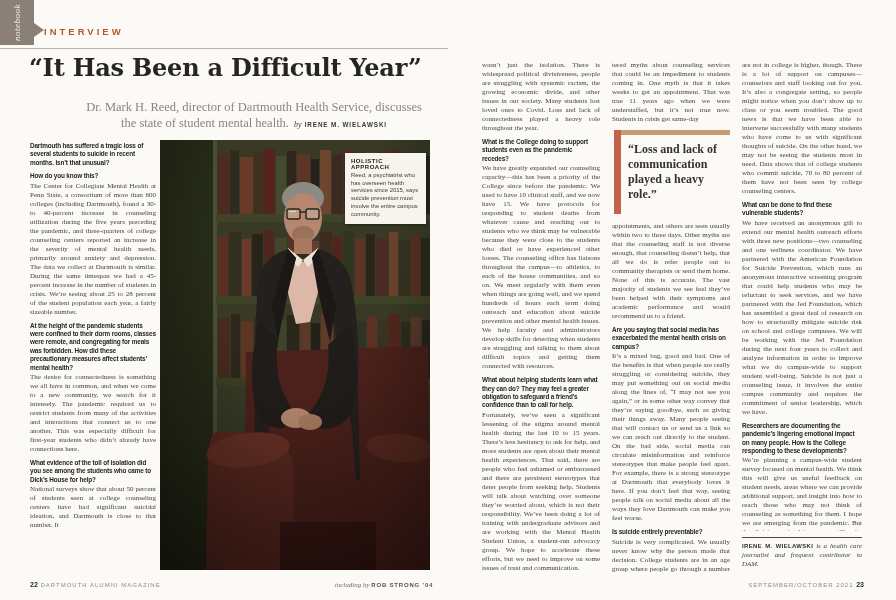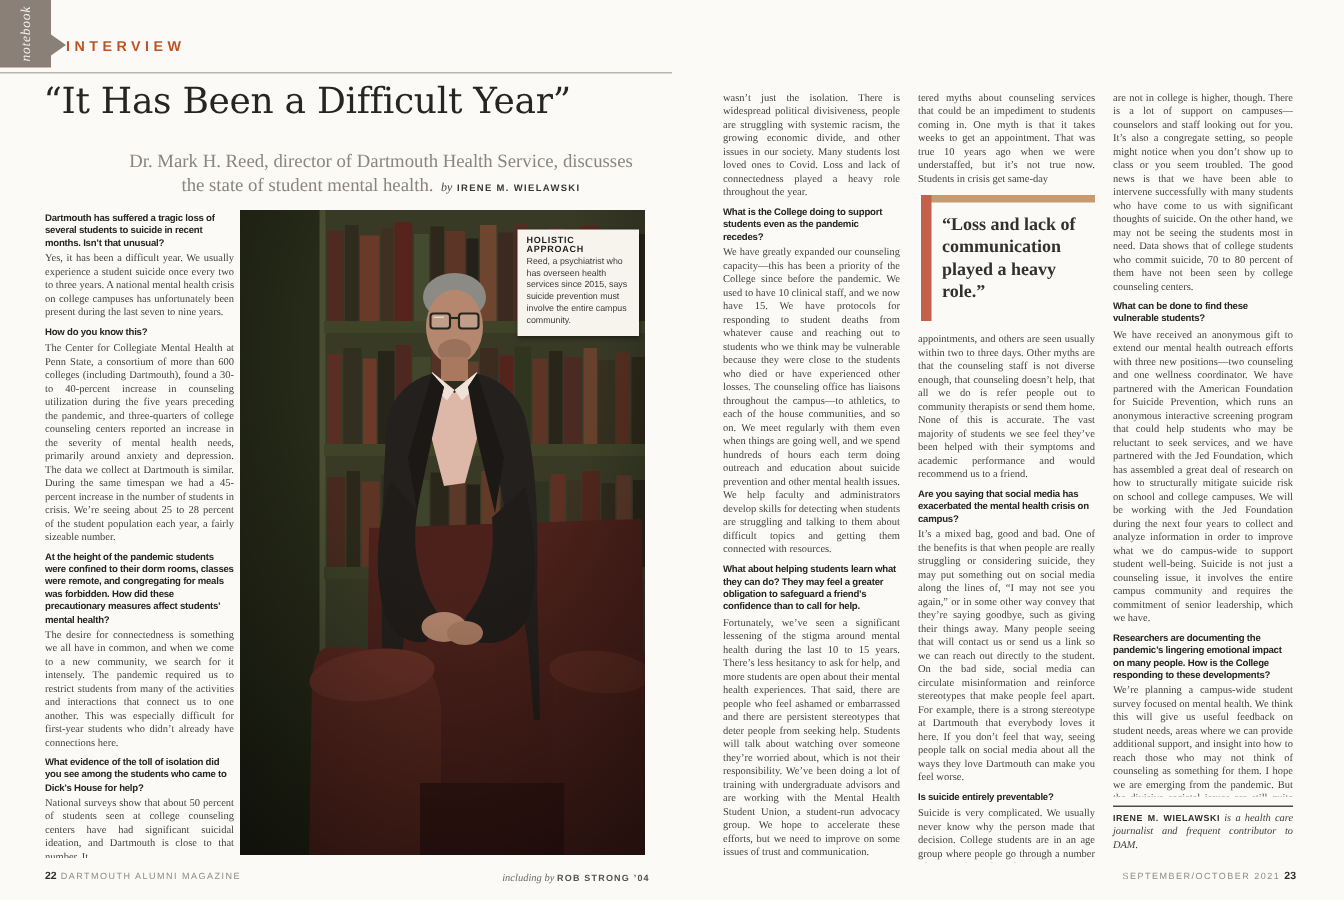--- a/index.html
+++ b/index.html
@@ -24,21 +24,21 @@
     border-left:10px solid #8b8077;
   }
   .section-label{
     position:absolute;left:44px;top:26px;
     font-family:"Liberation Sans",sans-serif;font-weight:bold;
     font-size:9.5px;letter-spacing:3px;color:#bd5327;
   }
   .header-rule{position:absolute;left:0;top:48px;width:448px;height:1px;background:#b8b5af;}
   .title{
     position:absolute;left:29px;top:53px;margin:0;
-    font-family:"DejaVu Serif",serif;font-weight:normal;
+    font-family:"DejaVu Serif",serif;font-weight:bold;
     font-size:24px;color:#262524;letter-spacing:-.2px;white-space:nowrap;
   }
   .dek{
     position:absolute;left:30px;top:95px;margin:4px;width:440px;
     font-size:12.5px;line-height:16px;color:#8a867f;text-align:center;
   }
   .byline{margin-left:5px;white-space:nowrap;}
   .byline .by{font-style:italic;font-size:8px;color:#4a4742;font-weight:normal;}
   .byline .byname{
     font-family:"Liberation Sans",sans-serif;font-size:6.3px;font-weight:bold;
@@ -127,21 +127,20 @@
   <div class="header-rule"></div>
 
   <h1 class="title">“It Has Been a Difficult Year”</h1>
   <p class="dek">
     <span>Dr. Mark H. Reed, director of Dartmouth Health Service, discusses</span><br>
     <span>the state of student mental health.</span><span class="byline"><span class="by">by</span> <span class="byname">IRENE M. WIELAWSKI</span></span>
   </p>
 
   <div class="col col-left">
       <div class="q">Dartmouth has suffered a tragic loss of several students to suicide in recent months. Isn’t that unusual?</div>
-      <div class="p">Yes, it has been a difficult year. We usually experience a student suicide once every two to three years. A national mental health crisis on college campuses has unfortunately been present during the last seven to nine years.</div>
       <div class="q">How do you know this?</div>
       <div class="p">The Center for Collegiate Mental Health at Penn State, a consortium of more than 600 colleges (including Dartmouth), found a 30- to 40-percent increase in counseling utilization during the five years preceding the pandemic, and three-quarters of college counseling centers reported an increase in the severity of mental health needs, primarily around anxiety and depression. The data we collect at Dartmouth is similar. During the same timespan we had a 45-percent increase in the number of students in crisis. We’re seeing about 25 to 28 percent of the student population each year, a fairly sizeable number.</div>
       <div class="q">At the height of the pandemic students were confined to their dorm rooms, classes were remote, and congregating for meals was forbidden. How did these precautionary measures affect students’ mental health?</div>
       <div class="p">The desire for connectedness is something we all have in common, and when we come to a new community, we search for it intensely. The pandemic required us to restrict students from many of the activities and interactions that connect us to one another. This was especially difficult for first-year students who didn’t already have connections here.</div>
       <div class="q">What evidence of the toll of isolation did you see among the students who came to Dick’s House for help?</div>
       <div class="p">National surveys show that about 50 percent of students seen at college counseling centers have had significant suicidal ideation, and Dartmouth is close to that number. It</div>
     </div>
 
   <div class="photo">
     <svg viewBox="0 0 270 430" width="270" height="430" preserveAspectRatio="none">
@@ -277,21 +276,21 @@
   <div class="col col-a">
       <div class="p">wasn’t just the isolation. There is widespread political divisiveness, people are struggling with systemic racism, the growing economic divide, and other issues in our society. Many students lost loved ones to Covid. Loss and lack of connectedness played a heavy role throughout the year.</div>
       <div class="q">What is the College doing to support students even as the pandemic recedes?</div>
       <div class="p">We have greatly expanded our counseling capacity—this has been a priority of the College since before the pandemic. We used to have 10 clinical staff, and we now have 15. We have protocols for responding to student deaths from whatever cause and reaching out to students who we think may be vulnerable because they were close to the students who died or have experienced other losses. The counseling office has liaisons throughout the campus—to athletics, to each of the house communities, and so on. We meet regularly with them even when things are going well, and we spend hundreds of hours each term doing outreach and education about suicide prevention and other mental health issues. We help faculty and administrators develop skills for detecting when students are struggling and talking to them about difficult topics and getting them connected with resources.</div>
       <div class="q">What about helping students learn what they can do? They may feel a greater obligation to safeguard a friend’s confidence than to call for help.</div>
       <div class="p">Fortunately, we’ve seen a significant lessening of the stigma around mental health during the last 10 to 15 years. There’s less hesitancy to ask for help, and more students are open about their mental health experiences. That said, there are people who feel ashamed or embarrassed and there are persistent stereotypes that deter people from seeking help. Students will talk about watching over someone they’re worried about, which is not their responsibility. We’ve been doing a lot of training with undergraduate advisors and are working with the Mental Health Student Union, a student-run advocacy group. We hope to accelerate these efforts, but we need to improve on some issues of trust and communication.</div>
     </div>
 
   <div class="col col-b">
     <div>
-        <div class="p">tered myths about counseling services that could be an impediment to students coming in. One myth is that it takes weeks to get an appointment. That was true 10 years ago when we were understaffed, but it’s not true now. Students in crisis get same-day</div>
+        <div class="p">tered myths about counseling services that could be an impediment to students coming in. One myth is that it takes weeks to get an appointment. That was true 11 years ago when we were understaffed, but it’s not true now. Students in crisis get same-day</div>
       </div>
     <div class="pullquote">
       <div class="pq-topbar"></div>
       <div class="pq-leftbar"></div>
       <div class="pq-text">“Loss and lack of communication played a heavy role.”</div>
     </div>
     <div>
         <div class="p">appointments, and others are seen usually within two to three days. Other myths are that the counseling staff is not diverse enough, that counseling doesn’t help, that all we do is refer people out to community therapists or send them home. None of this is accurate. The vast majority of students we see feel they’ve been helped with their symptoms and academic performance and would recommend us to a friend.</div>
         <div class="q">Are you saying that social media has exacerbated the mental health crisis on campus?</div>
         <div class="p">It’s a mixed bag, good and bad. One of the benefits is that when people are really struggling or considering suicide, they may put something out on social media along the lines of, “I may not see you again,” or in some other way convey that they’re saying goodbye, such as giving their things away. Many people seeing that will contact us or send us a link so we can reach out directly to the student. On the bad side, social media can circulate misinformation and reinforce stereotypes that make people feel apart. For example, there is a strong stereotype at Dartmouth that everybody loves it here. If you don’t feel that way, seeing people talk on social media about all the ways they love Dartmouth can make you feel worse.</div>

